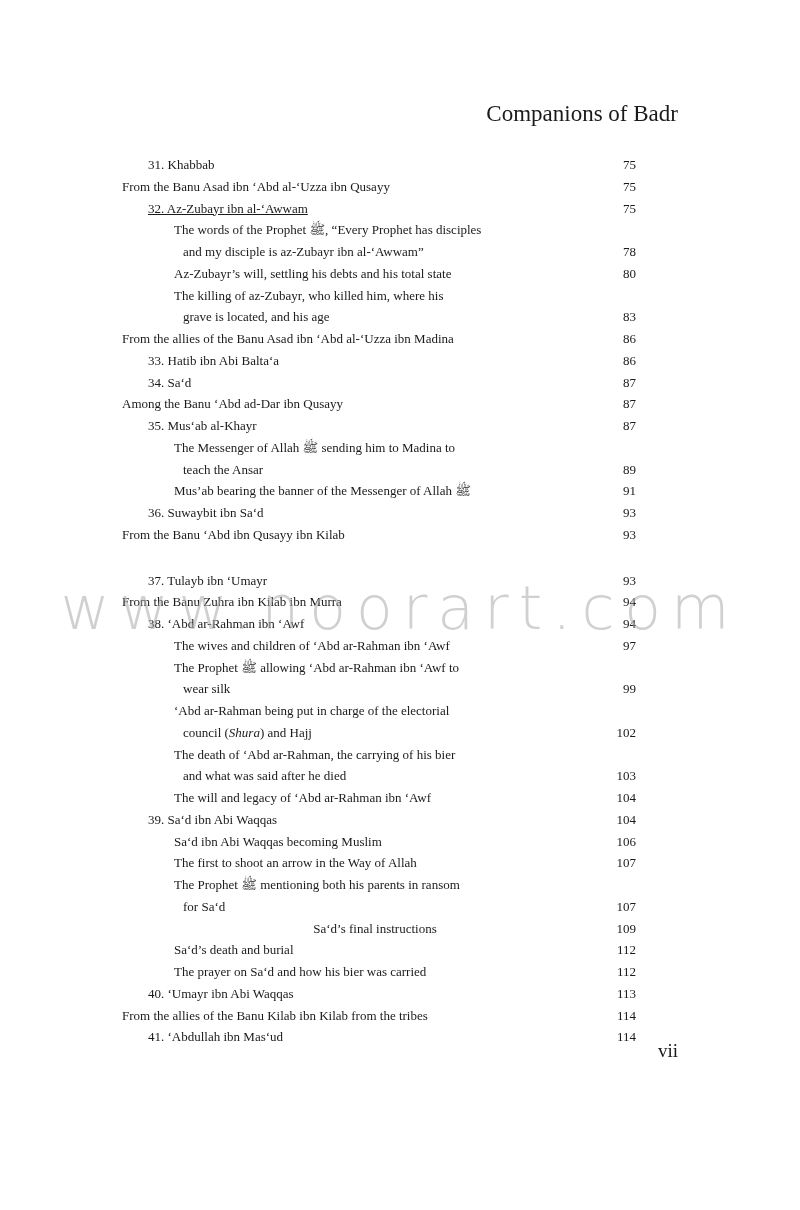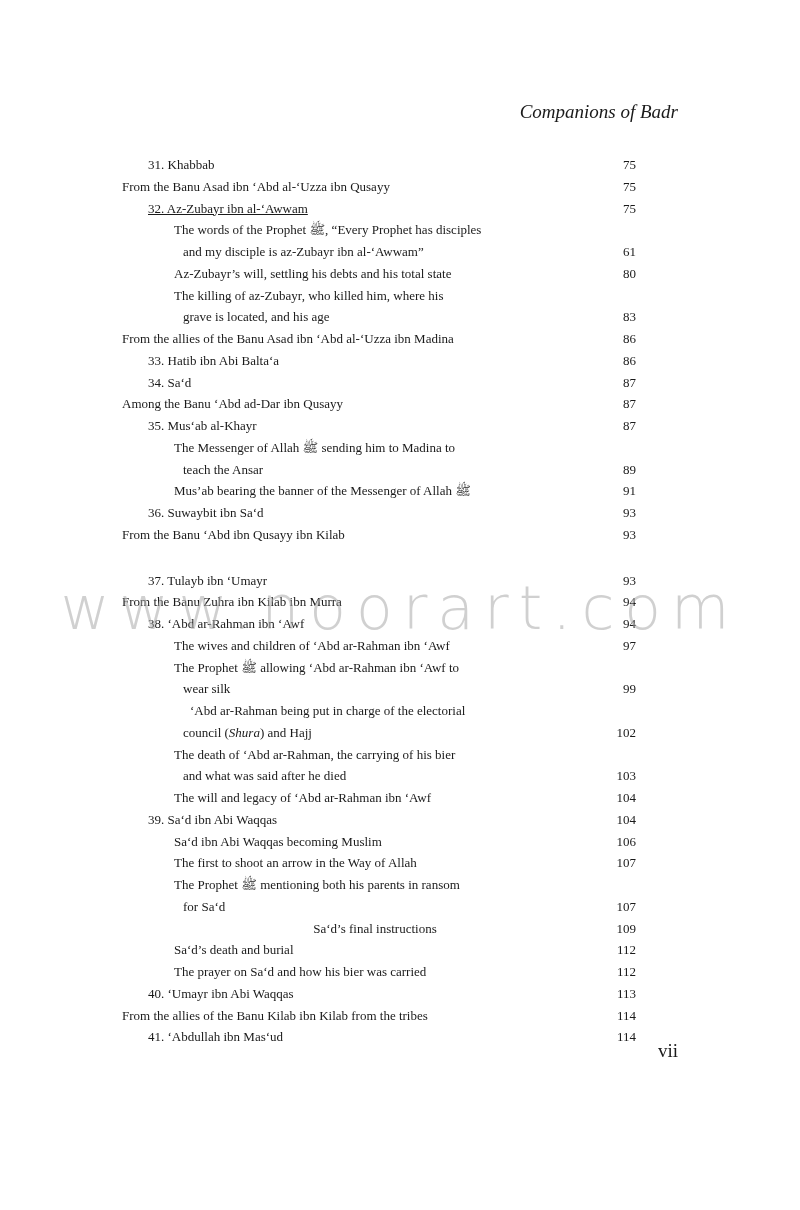--- a/index.html
+++ b/index.html
@@ -1,19 +1,19 @@
 <!DOCTYPE html>
 <html><head>
 <meta charset="utf-8">
 <style>
   html, body { margin:0; padding:0; background:#ffffff; }
   body { width:800px; height:1210px; position:relative; overflow:hidden;
          font-family:"Liberation Serif", "DejaVu Serif", serif; color:#1a1a1a; }
-  .running-head { position:absolute; top:101px; right:122px; font-style:italic;
-         font-size:19px; }
+  .running-head { position:absolute; top:101px; right:122px; 
+         font-size:23px; }
   .toc { position:absolute; top:154px; left:122px; width:514px; margin:0; padding:0; list-style:none; }
   .toc li { position:relative; font-size:13px; line-height:21.75px; }
   .toc .title { display:block; padding-right:60px; }
   .toc .page { position:absolute; right:0; bottom:0; }
   .lvl0 .title { padding-left:0; }
   .lvl1 .title { padding-left:26px; }
   .lvl2 .title { padding-left:52px; }
   .lvl2 .title .cont { padding-left:9px; }
   .folio { position:absolute; top:1040px; right:122px; font-size:19px; }
   .watermark { position:absolute; top:578px; left:0; width:800px; text-align:center;
@@ -43,21 +43,21 @@
         <span class="title">
           <span style="display: block; text-decoration: underline;">32. Az-Zubayr ibn al-‘Awwam</span>
         </span>
         <span class="page">75</span>
       </li>
       <li class="lvl2">
         <span class="title">
           <span style="display: block;">The words of the Prophet ﷺ, “Every Prophet has disciples</span>
           <span class="cont" style="display: block;">and my disciple is az-Zubayr ibn al-‘Awwam”</span>
         </span>
-        <span class="page">61</span>
+        <span class="page">78</span>
       </li>
       <li class="lvl2">
         <span class="title">
           <span style="display: block;">Az-Zubayr’s will, settling his debts and his total state</span>
         </span>
         <span class="page">80</span>
       </li>
       <li class="lvl2">
         <span class="title">
           <span style="display: block;">The killing of az-Zubayr, who killed him, where his</span>
@@ -146,21 +146,21 @@
       </li>
       <li class="lvl2">
         <span class="title">
           <span style="display: block;">The Prophet ﷺ allowing ‘Abd ar-Rahman ibn ‘Awf to</span>
           <span class="cont" style="display: block;">wear silk</span>
         </span>
         <span class="page">99</span>
       </li>
       <li class="lvl2">
         <span class="title">
-          <span style="display: block; margin-left: 16px;">‘Abd ar-Rahman being put in charge of the electorial</span>
+          <span style="display: block;">‘Abd ar-Rahman being put in charge of the electorial</span>
           <span class="cont" style="display: block;">council (<i>Shura</i>) and Hajj</span>
         </span>
         <span class="page">102</span>
       </li>
       <li class="lvl2">
         <span class="title">
           <span style="display: block;">The death of ‘Abd ar-Rahman, the carrying of his bier</span>
           <span class="cont" style="display: block;">and what was said after he died</span>
         </span>
         <span class="page">103</span>

